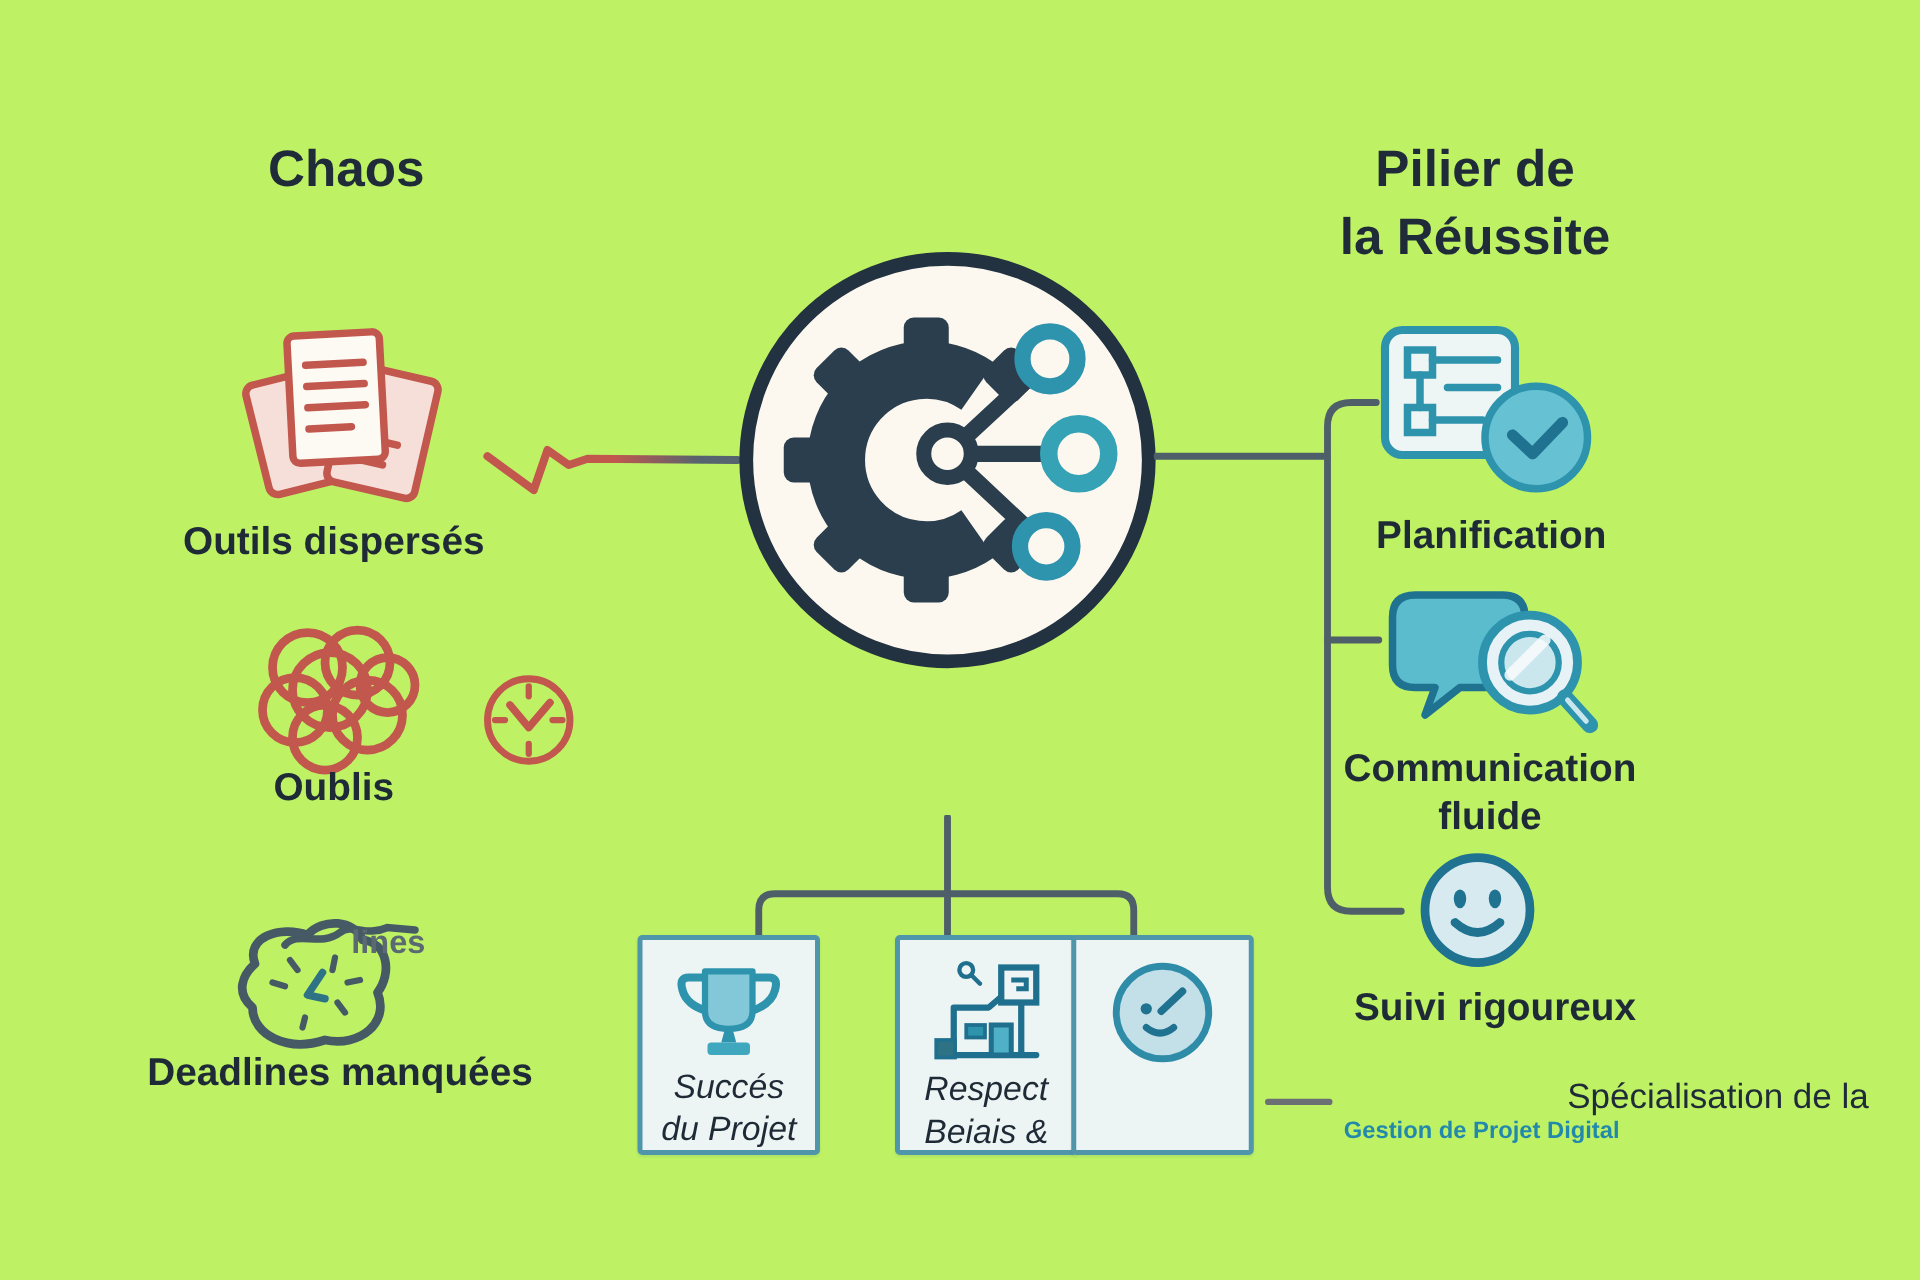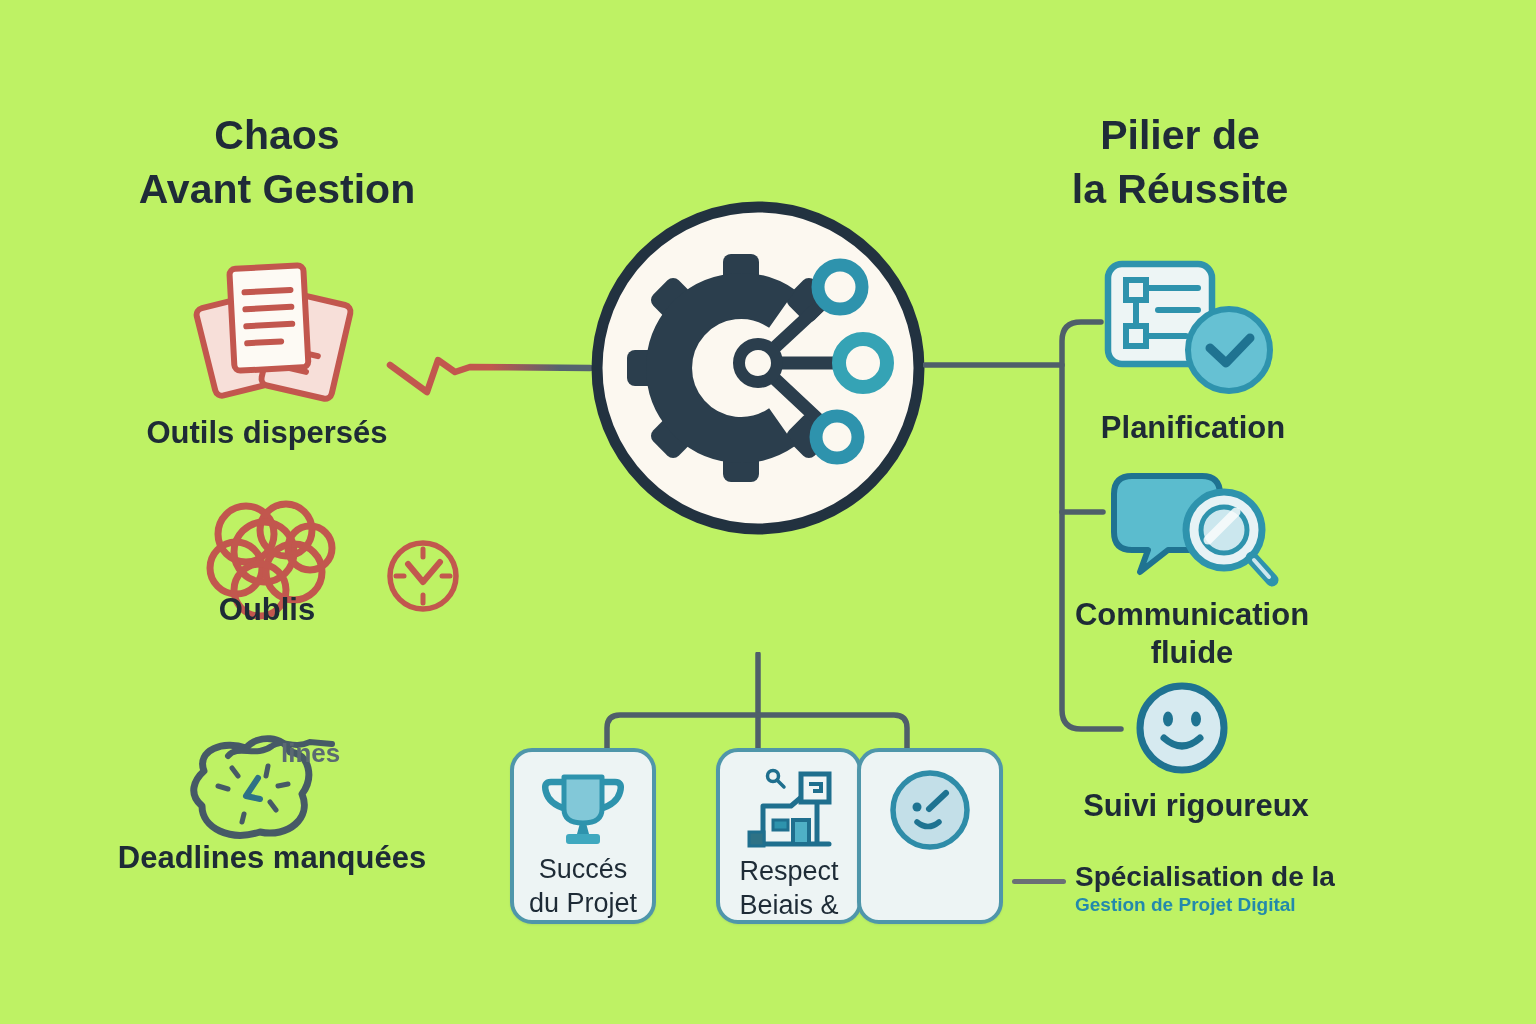--- a/index.html
+++ b/index.html
@@ -8,41 +8,41 @@
     background:#bef264;
     font-family:"Liberation Sans","DejaVu Sans",sans-serif;
     color:#1F2B38;
   }
   .abs{position:absolute;}
   .title{font-size:41px;font-weight:700;line-height:1.32;text-align:center;color:#1F2B38;}
   .label{font-size:31px;font-weight:700;text-align:center;color:#1E2B36;}
   .label .ln{display:block;line-height:1.22;}
   .box{
     position:absolute;width:146px;height:176px;box-sizing:border-box;
-    border:4px solid #4F96AA;border-radius:22px;background:#EDF4F4;
+    border:4px solid #4F96AA;border-radius:4px;background:#EDF4F4;
     display:flex;flex-direction:column;
     box-shadow:0 1px 2px rgba(60,100,120,.12);
+    font-style:italic;
   }
   .box .icon-slot{margin-top:12px;height:92px;display:flex;align-items:center;justify-content:center;}
   .box .box-label{font-size:27px;font-weight:500;line-height:1.26;text-align:center;color:#1E2B36;margin-top:2px;}
   .box .box-label span{display:block;}
-  .foot-line1{font-size:28px;font-weight:700;color:#1F2B38;line-height:1.2;}
+  .foot-line1{font-size:28px;font-weight:400;color:#1F2B38;line-height:1.2;text-align:right;}
   .foot-line2{font-size:19px;font-weight:700;color:#2389AC;line-height:1.2;}
   .artifact{font-size:26px;font-weight:600;color:#5A6972;}
   .hline{background:#6B7075;border-radius:3px;}
   svg{display:block;}
 </style>
 </head>
 <body>
 
 <div class="stage">
 
   <div class="abs title" style="left:77px;top:108px;width:400px;">
     <span style="display:block">Chaos</span>
-    <span style="display:block">Avant Gestion</span>
   </div>
 
   <svg class="abs" style="left:180px;top:255px;" width="175" height="150" viewBox="0 0 175 150">
     <g transform="rotate(-14 60 90)">
       <rect x="25" y="45" width="70" height="90" rx="7" fill="#F7DFD9" stroke="#C2574E" stroke-width="6"></rect>
     </g>
     <g transform="rotate(13 125 90)">
       <rect x="90" y="42" width="72" height="96" rx="7" fill="#F7DFD9" stroke="#C2574E" stroke-width="6"></rect>
       <line x1="104" y1="98" x2="140" y2="98" stroke="#C2574E" stroke-width="6" stroke-linecap="round"></line>
       <line x1="104" y1="116" x2="132" y2="116" stroke="#C2574E" stroke-width="6" stroke-linecap="round"></line>
@@ -63,21 +63,21 @@
       <circle cx="48" cy="42" r="28"></circle>
       <circle cx="88" cy="38" r="26"></circle>
       <circle cx="38" cy="76" r="26"></circle>
       <circle cx="66" cy="60" r="30"></circle>
       <circle cx="96" cy="80" r="28"></circle>
       <circle cx="62" cy="98" r="26"></circle>
       <circle cx="112" cy="56" r="22"></circle>
     </g>
   </svg>
 
-  <div class="abs label" style="left:87px;top:592px;width:360px;">Oublis</div>
+  <div class="abs label" style="left:87px;top:612px;width:360px;">Oublis</div>
 
   <svg class="abs" style="left:384px;top:537px;" width="78" height="78" viewBox="0 0 78 78">
     <circle cx="39" cy="39" r="33" fill="none" stroke="#C2574E" stroke-width="5.5"></circle>
     <g stroke="#C2574E" stroke-width="5" stroke-linecap="round">
       <line x1="39" y1="12" x2="39" y2="20"></line>
       <line x1="66" y1="39" x2="58" y2="39"></line>
       <line x1="39" y1="66" x2="39" y2="58"></line>
       <line x1="12" y1="39" x2="20" y2="39"></line>
     </g>
     <polyline points="24,27 39,45 56,25" fill="none" stroke="#C2574E" stroke-width="6" stroke-linecap="round" stroke-linejoin="round"></polyline>

